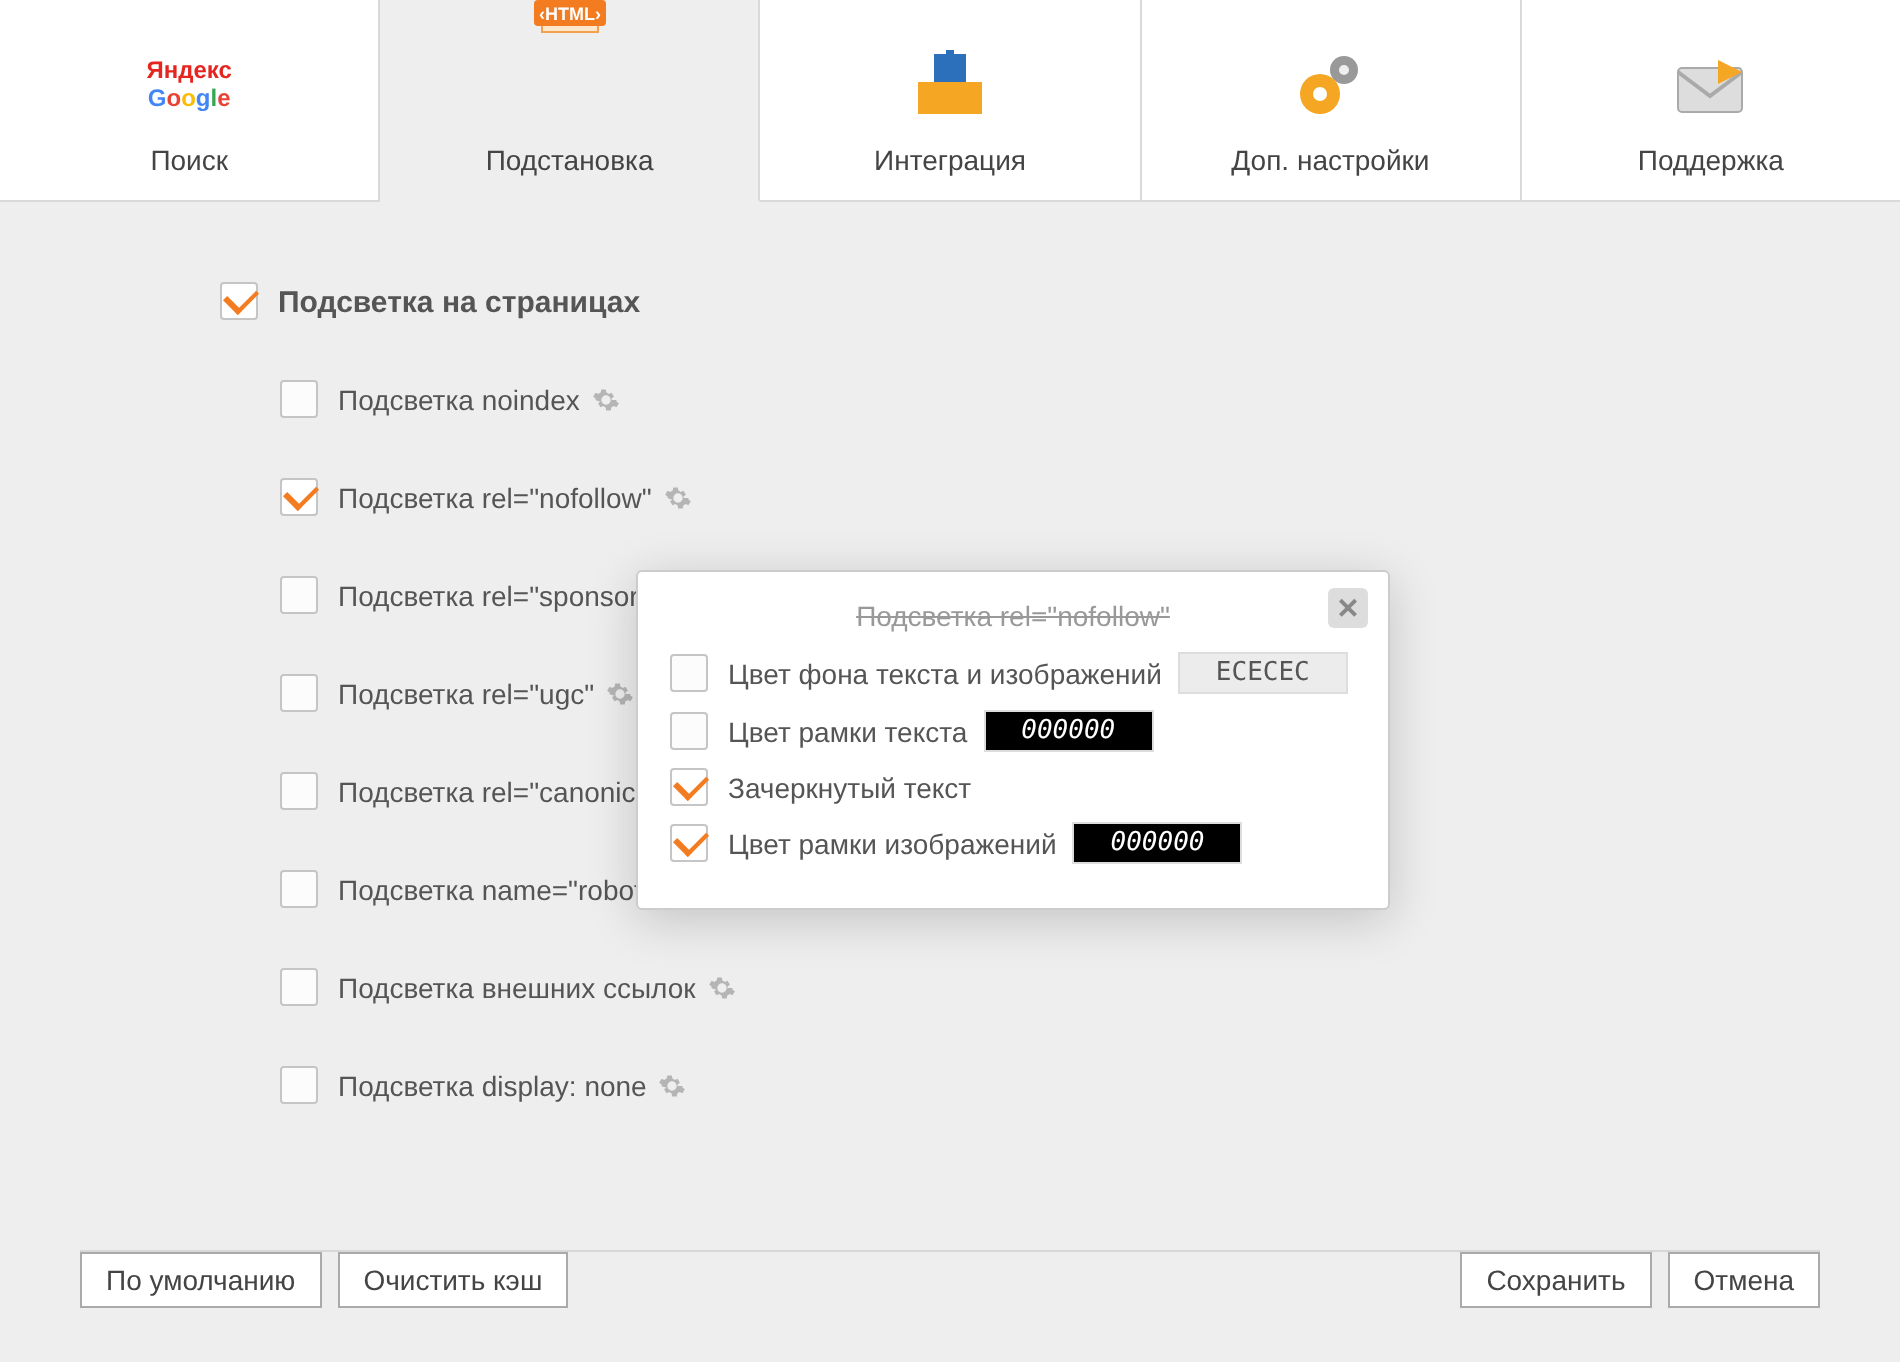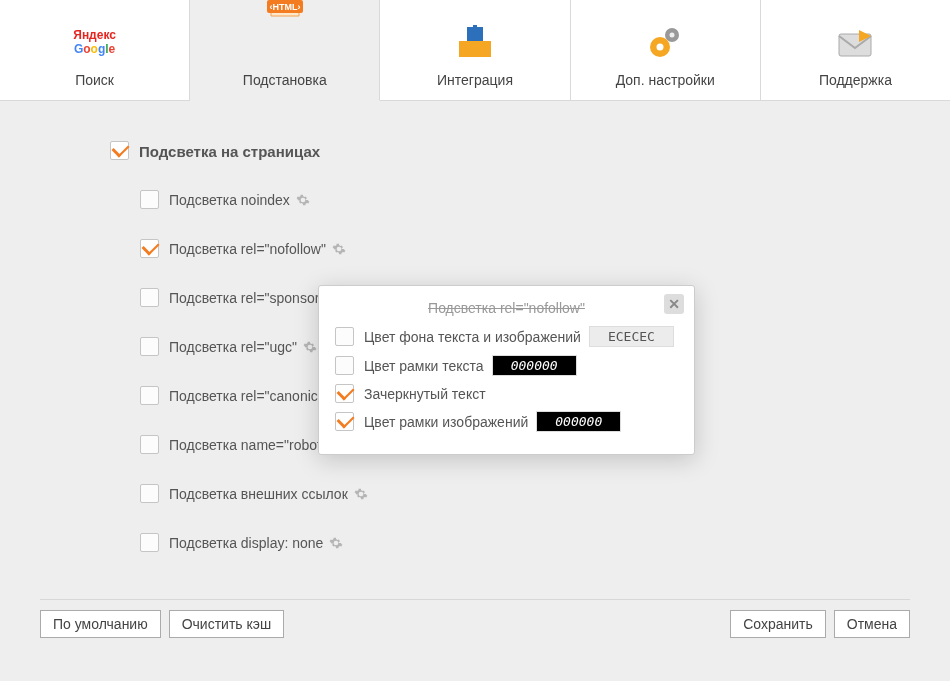--- a/index.html
+++ b/index.html
@@ -33,21 +33,21 @@
   .popup{position:absolute;left:318px;top:184px;width:343px;background:#fff;border:1px solid #ccc;border-radius:3px;box-shadow:0 5px 25px rgba(0,0,0,.18);padding:14px 16px 14px 16px;z-index:10;}
   .popup-title{text-align:center;font-size:14px;text-decoration:line-through;color:#999;margin-bottom:10px;}
   .popup-close{position:absolute;top:8px;right:10px;width:20px;height:20px;border-radius:3px;background:#ddd;color:#888;font-weight:bold;display:flex;align-items:center;justify-content:center;cursor:pointer;font-size:14px;}
   .popup-row{display:flex;align-items:center;margin:8px 0;}
   .pop-label{margin-right:8px;}
   .swatch{padding:2px 18px;font-family:monospace;font-size:13px;border:1px solid #ddd;}
   .swatch.light{background:#ECECEC;color:#555;}
   .swatch.dark{background:#000;color:#fff;font-style:italic;}
 
   
-  .footer{position:absolute;left:40px;right:40px;bottom:44px;border-top:1px solid #d7d7d7;padding-top:10px;display:flex;align-items:flex-start;}
+  .footer{position:absolute;left:40px;right:40px;bottom:28px;border-top:1px solid #d7d7d7;padding-top:0;display:flex;align-items:flex-start;}
   .btn{background:#fff;border:1px solid #aaa;padding:5px 12px;font-size:14px;color:#444;cursor:pointer;margin-right:8px;}
   .spacer{flex:1;}
 </style>
 </head>
 <body>
 
 <div class="app">
 
   <div class="tabs">
     <div class="tab">

